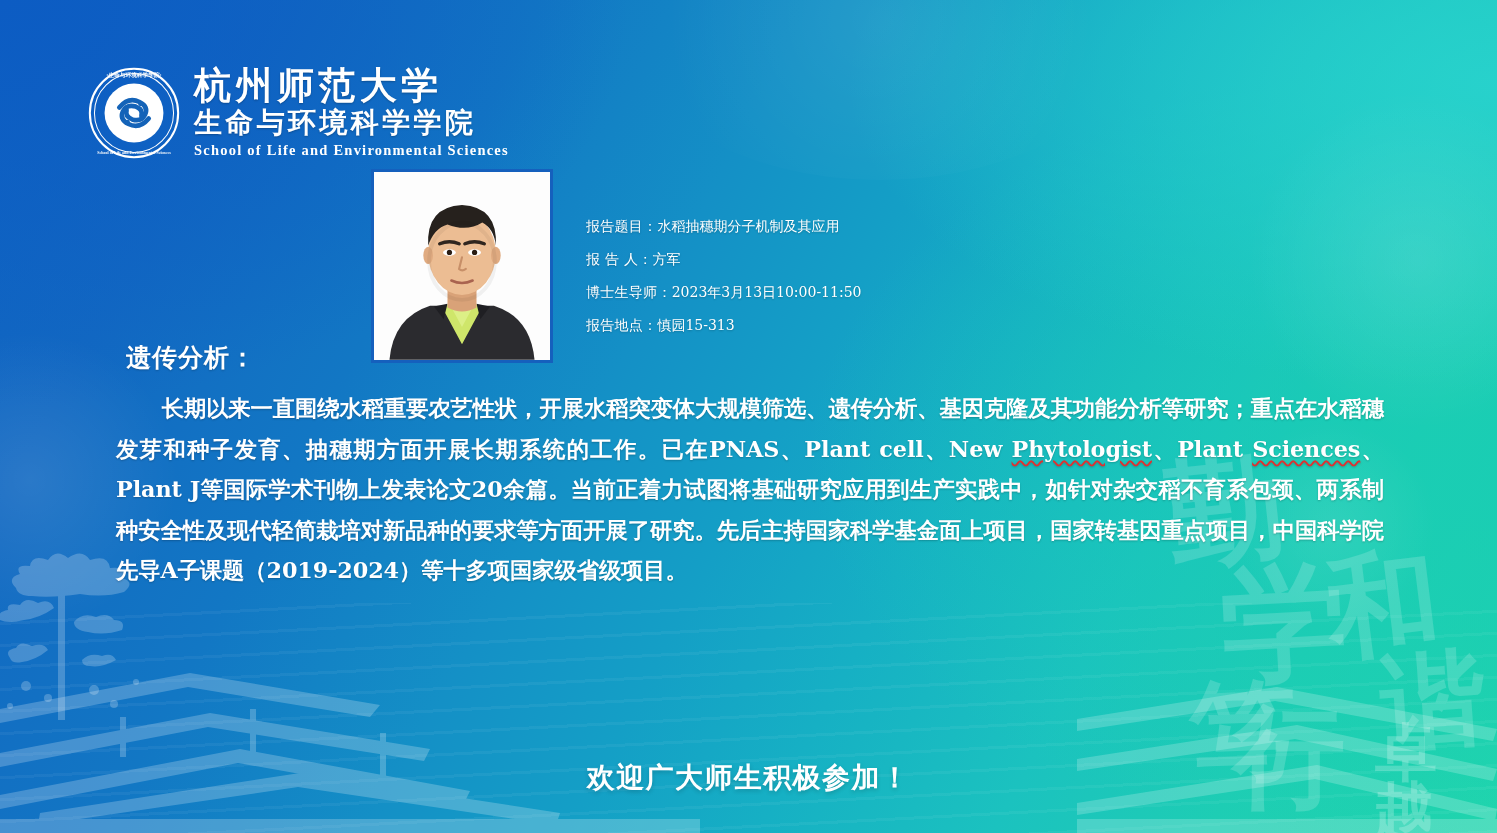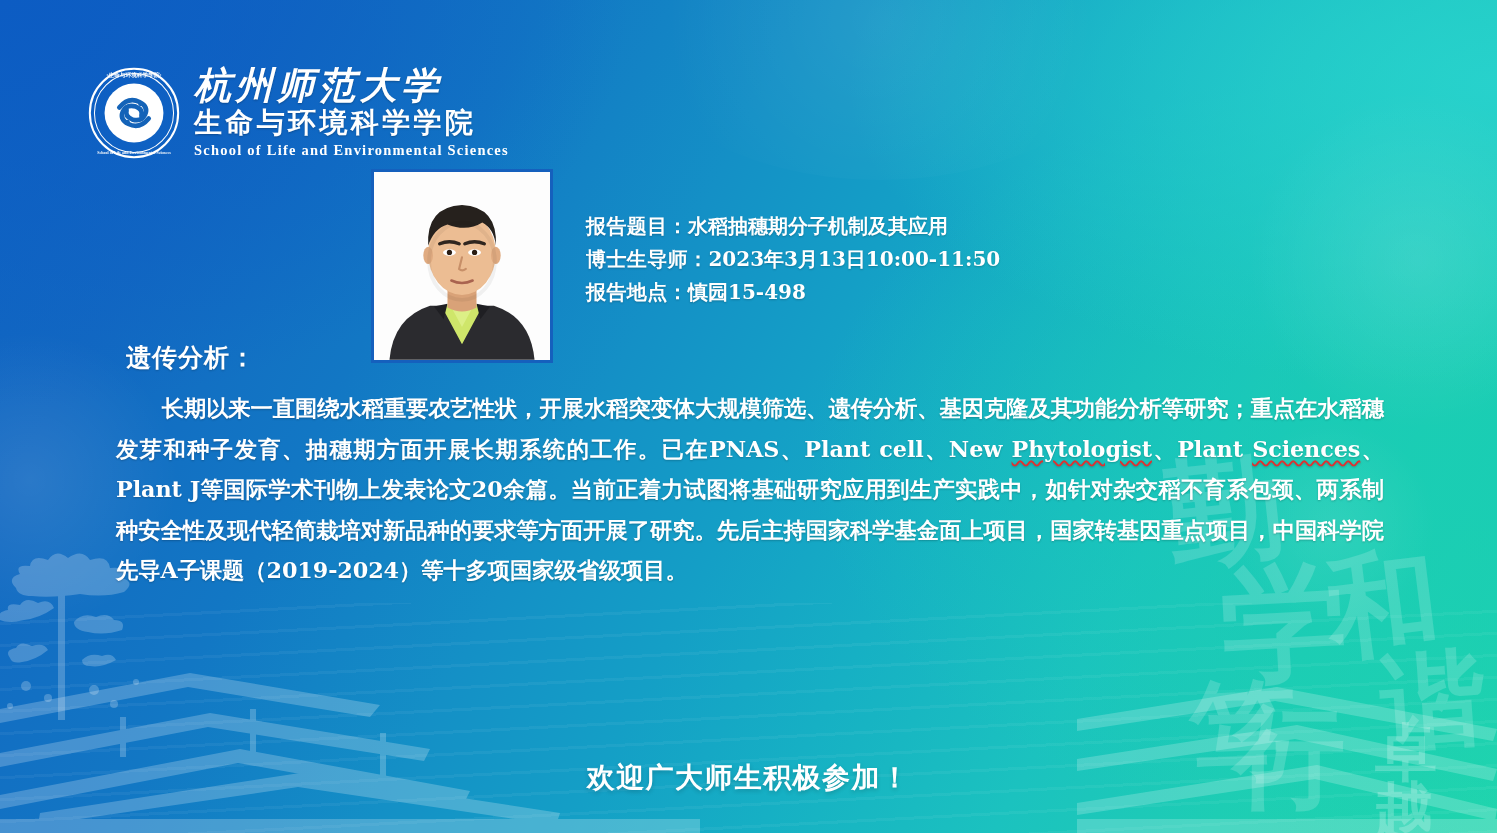--- a/index.html
+++ b/index.html
@@ -81,21 +81,21 @@
   .header{ position:absolute; left:0; top:0; width:100%; height:180px; }
 
   .logo-wrap{ position:absolute; left:88px; top:66px; display:flex; align-items:center; gap:14px; }
   .logo-seal{ width:92px; height:92px; flex:0 0 auto; }
   .logo-text{ display:flex; flex-direction:column; }
   .logo-cn1,.logo-cn2{
     font-family:"DejaVu Serif", serif;
     color:#ffffff; font-weight:700; letter-spacing:.12em;
     text-shadow:0 1px 2px rgba(0,0,0,.25);
   }
-  .logo-cn1{ font-size:37px; line-height:1.05;font-style:italic; }
+  .logo-cn1{ font-size:37px; line-height:1.05; }
   .logo-cn2{ font-size:28px; line-height:1.15; margin-top:2px; }
   .logo-en{
     font-family:"Liberation Serif", serif;
     font-size:14.5px; font-weight:700; color:#ffffff;
     letter-spacing:.085em; margin-top:3px;
   }
 
   .poster-title{
     position:absolute; left:645px; top:121px;
     font-family:"DejaVu Serif", serif;
@@ -113,21 +113,21 @@
     border:3px solid #1560bd;
     overflow:hidden;
   }
   .photo-svg{ display:block; width:100%; height:100%; }
 
   
   .info{
     position:absolute; left:586px; top:210px;
     font-family:"DejaVu Serif", serif;
     color:#ffffff;
-    font-size:20px; font-weight:700;
+    font-size:14px; font-weight:400;
     line-height:33px;
     text-shadow:0 1px 2px rgba(0,0,0,.22);
     white-space:nowrap;
   }
   .info-row{ display:block; }
   .info-label{ letter-spacing:.02em; }
 
   
   .bio-head{
     position:absolute; left:126px; top:341px;
@@ -285,22 +285,23 @@
       <path d="M91 88 L88 100 Q91 103 95 100" stroke="#c78f68" stroke-width="2.2" fill="none" stroke-linecap="round"></path>
 
       <path d="M80 112 Q91 117 102 112" stroke="#a9634f" stroke-width="2.6" fill="none" stroke-linecap="round"></path>
 
       <ellipse cx="91" cy="92" rx="34" ry="40" fill="none" stroke="rgba(0,0,0,.05)" stroke-width="4"></ellipse>
     </svg>
   </div>
 
   <div class="info">
     <span class="info-row"><span class="info-label">报告题目：</span><span>水稻抽穗期分子机制及其应用</span></span>
+    <span class="info-row"><span class="info-label">报 告 人：</span><span>方军</span></span>
     <span class="info-row"><span class="info-label">博士生导师：</span><span>2023年3月13日10:00-11:50</span></span>
-    <span class="info-row"><span class="info-label">报告地点：</span><span>慎园15-498</span></span>
+    <span class="info-row"><span class="info-label">报告地点：</span><span>慎园15-313</span></span>
   </div>
 
   <div class="bio-head">遗传分析：</div>
 
   <div class="bio">
     <p><span>长期以来一直围绕水稻重要农艺性状，开展水稻突变体大规模筛选、遗传分析、基因克隆及其功能分析等研究；重点在水稻穗发芽和种子发育、抽穗期方面开展长期系统的工作。已在PNAS、Plant cell、New </span><span class="mis">Phytologist</span><span>、Plant </span><span class="mis">Sciences</span><span>、Plant J等国际学术刊物上发表论文20余篇。当前正着力试图将基础研究应用到生产实践中，如针对杂交稻不育系包颈、两系制种安全性及现代轻简栽培对新品种的要求等方面开展了研究。先后主持国家科学基金面上项目，国家转基因重点项目，中国科学院先导A子课题（2019-2024）等十多项国家级省级项目。</span></p>
   </div>
 
   <div class="footer">欢迎广大师生积极参加！</div>
 

